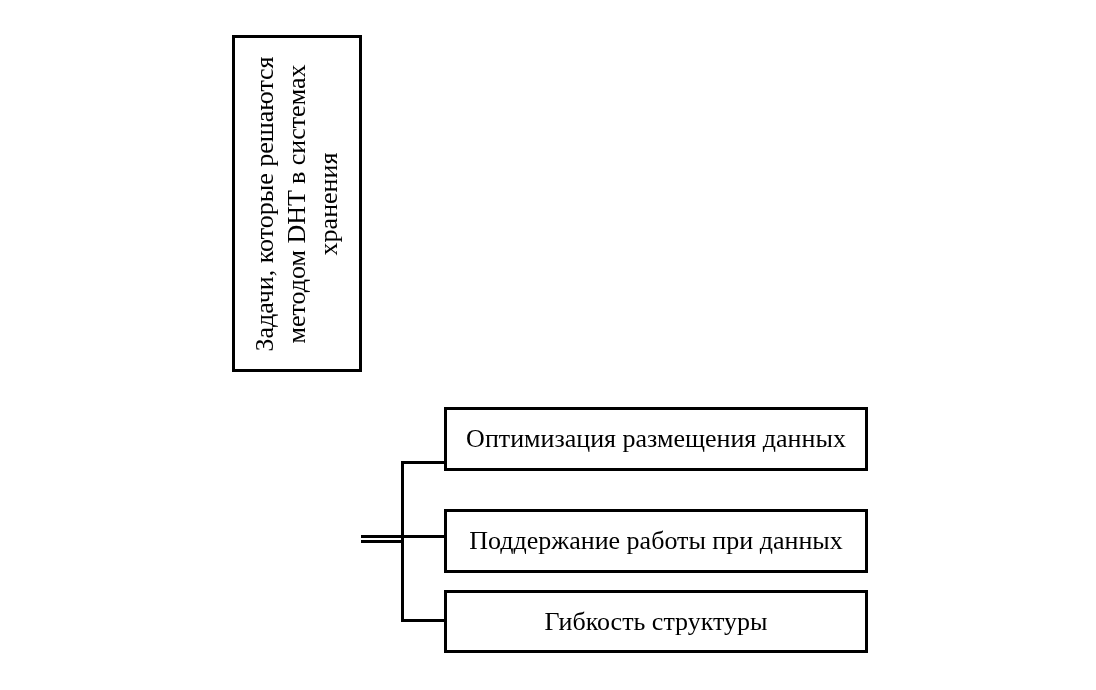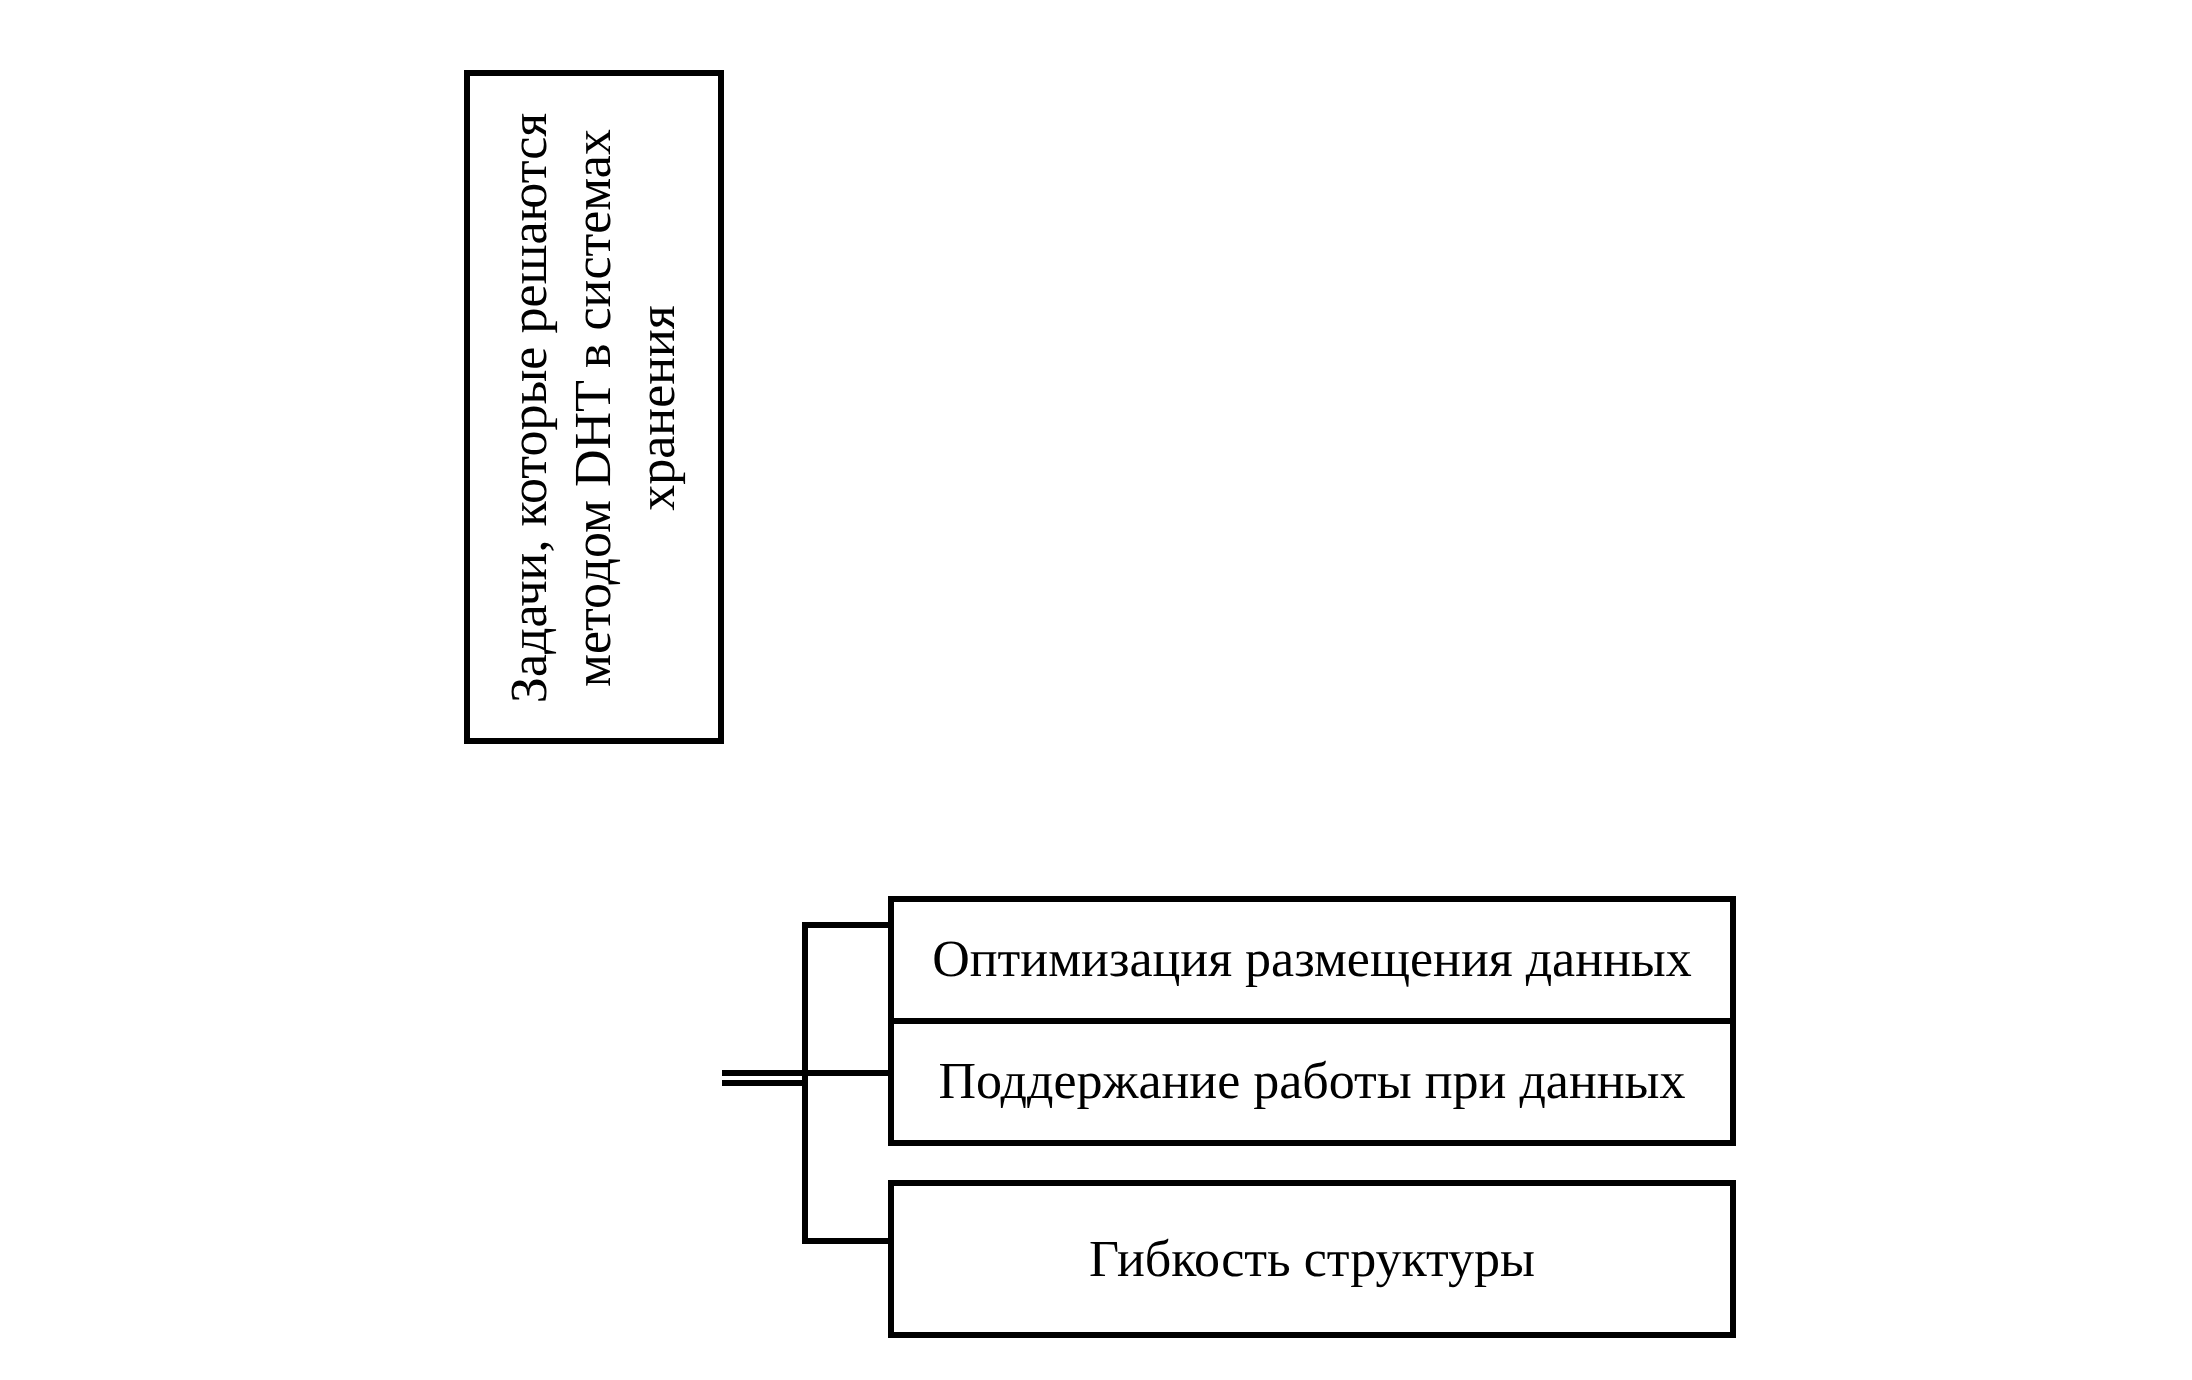--- a/index.html
+++ b/index.html
@@ -53,23 +53,23 @@
     left: 444px;
     width: 424px;
     height: 64px;
     border: 3px solid #000000;
     box-sizing: border-box;
     background: #ffffff;
     display: flex;
     align-items: center;
     justify-content: center;
   }
-  .task-box.t1 { top: 448px; }
+  .task-box.t1 { top: 407px; }
   .task-box.t2 { top: 509px; }
-  .task-box.t3 { top: 590px; height: 79px; }
+  .task-box.t3 { top: 590px; height: 63px; }
   .task-label {
     font-size: 26px;
     white-space: nowrap;
     text-align: center;
   }
 
   
   .line {
     position: absolute;
     background: #000000;

